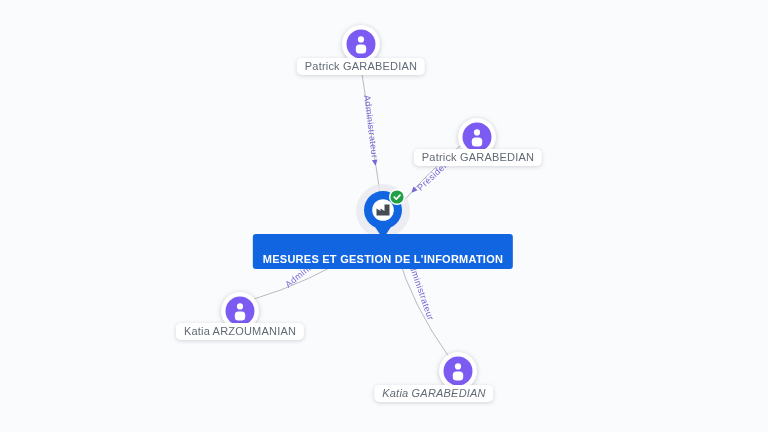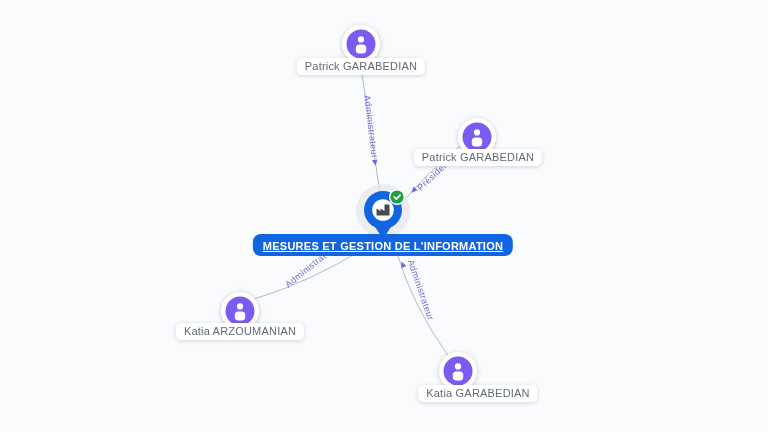--- a/index.html
+++ b/index.html
@@ -24,22 +24,22 @@
     box-shadow:0 1px 4px rgba(50,55,70,0.20);
     z-index:5; cursor:pointer;
   }
 
   .company-pin { position:absolute; left:353px; top:181px; width:60px; height:64px; z-index:6; cursor:pointer; }
 
   .company-label {
     position:absolute; left:383px; top:234px; transform:translateX(-50%);
     background:#1165e1; color:#ffffff;
     font-size:11px; font-weight:700; letter-spacing:0.25px; white-space:nowrap;
-    padding:6px 10px 4px; border-radius:8px;
-    z-index:8; cursor:pointer;text-decoration:underline;
+    padding:19px 10px 4px; border-radius:3px;
+    z-index:8; cursor:pointer;
   }
 </style>
 </head>
 <body>
 
 <div class="stage">
 
   <svg class="edges-svg" width="768" height="432" viewBox="0 0 768 432">
     <path class="edge" d="M 362,74 Q 372,140 380,193"></path>
     <path class="edge" d="M 460,146 Q 428,172 402,203"></path>
@@ -85,21 +85,21 @@
       <circle r="19" fill="#ffffff"></circle>
       <circle r="14.5" fill="#7c5bf2"></circle>
       <circle cy="-4.6" r="3.1" fill="#ffffff"></circle>
       <rect x="-5.2" y="0.6" width="10.4" height="9" rx="3.6" fill="#ffffff"></rect>
     </svg>
   </div>
 
   <div class="person-label" style="left:361px; top:58px;">Patrick GARABEDIAN</div>
   <div class="person-label" style="left:478px; top:149px;">Patrick GARABEDIAN</div>
   <div class="person-label" style="left:240px; top:323px;">Katia ARZOUMANIAN</div>
-  <div class="person-label" style="left:478px; top:385px;">Katia GARABEDIAN</div>
+  <div class="person-label" style="left:434px; top:385px;font-style:italic;">Katia GARABEDIAN</div>
 
   <div class="company-pin">
     <svg width="60" height="64" viewBox="0 0 60 64">
       <circle cx="30" cy="30" r="27" fill="#e7e8ed" opacity="0.75"></circle>
       <g>
         <path d="M 18.5,40.5 L 41.5,40.5 L 30,58 Z" fill="#1165e1"></path>
         <circle cx="30" cy="29" r="19" fill="#1165e1"></circle>
         <circle cx="30" cy="29" r="10.8" fill="#ffffff"></circle>
         <g transform="translate(23.5,23.5)">
           <path d="M0,11 V4 l4,2.6 V4 l4,2.6 V0 h5 v11 z" fill="#454b54"></path>

